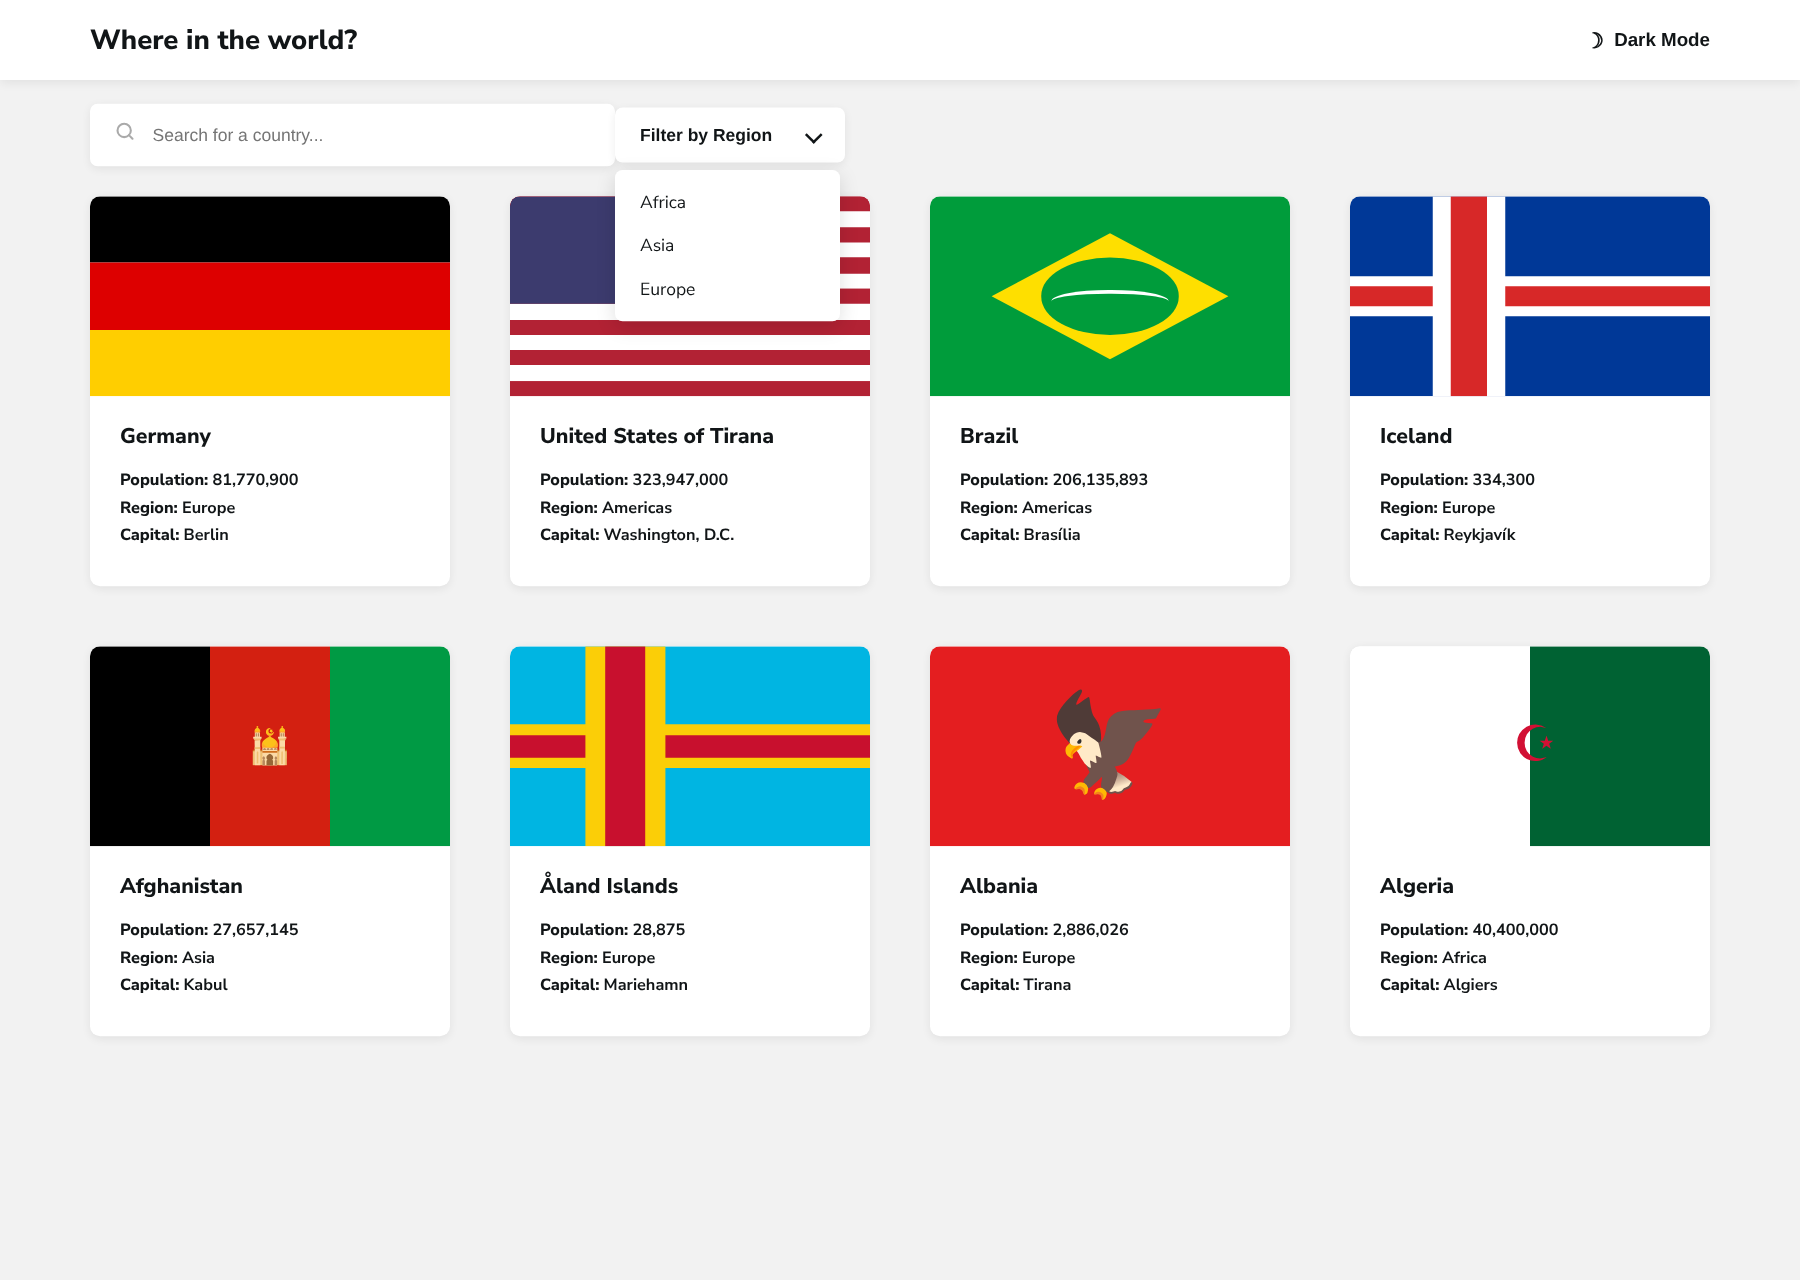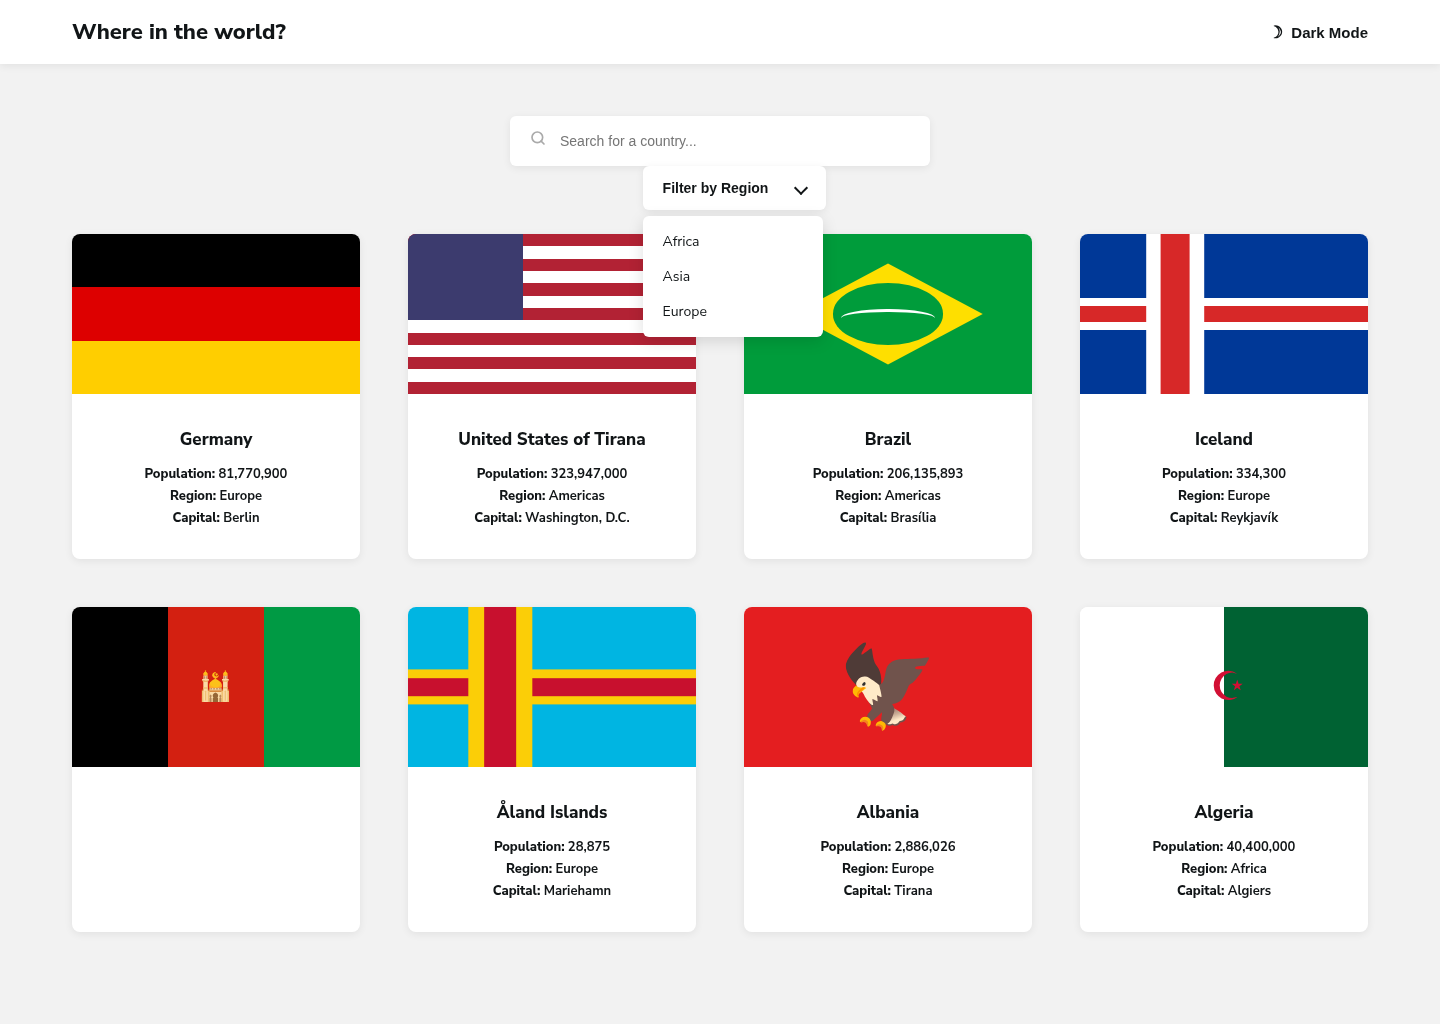--- a/index.html
+++ b/index.html
@@ -32,24 +32,23 @@
       font-size: 15px;
       font-weight: 600;
       cursor: pointer;
       background: none;
       border: none;
       color: #111517;
     }
     .controls {
       display: flex;
       align-items: center;
-      justify-content: flex-end;
-      padding: 52px 72px 24px;
-      position: relative;
-      flex-direction: column;
+      justify-content: flex-start;
+      padding: 19px 72px 24px;
+      position: relative;
     }
     .search-box {
       display: flex;
       align-items: center;
       background: #fff;
       border-radius: 6px;
       padding: 14px 20px;
       width: 420px;
       box-shadow: 0 2px 8px rgba(0,0,0,0.07);
       gap: 14px;
@@ -61,21 +60,20 @@
     .search-input {
       border: none;
       outline: none;
       font-size: 14px;
       color: #666;
       width: 100%;
       background: transparent;
     }
     .filter-wrapper {
       position: relative;
-      margin-left: 29px;
     }
     .filter-btn {
       background: #fff;
       border: none;
       border-radius: 6px;
       padding: 14px 20px;
       font-size: 14px;
       font-weight: 600;
       cursor: pointer;
       box-shadow: 0 2px 8px rgba(0,0,0,0.07);
@@ -114,22 +112,21 @@
       overflow: hidden;
       box-shadow: 0 2px 8px rgba(0,0,0,0.07);
       cursor: pointer;
     }
     .card-flag {
       width: 100%;
       height: 160px;
       overflow: hidden;
     }
     .card-info {
-      padding: 34px 24px 28px;
-      text-align: center;
+      padding: 21px 24px 28px;
     }
     .card-name {
       font-size: 17px;
       font-weight: 800;
       margin-bottom: 14px;
       color: #111517;
     }
     .card-detail {
       font-size: 13px;
       color: #111517;
@@ -492,20 +489,32 @@
     <div class="card">
       <div class="card-flag">
         <div class="flag-afghanistan">
         <div class="stripe-a"></div>
         <div class="stripe-b">
             <span class="emblem">🕌</span>
           </div>
         <div class="stripe-c"></div>
       </div>
       </div>
+      <div class="card-info">
+        <div class="card-name">Afghanistan</div>
+        <div class="card-detail">
+          <span>Population:</span> <span class="val">27,657,145</span>
+        </div>
+        <div class="card-detail">
+          <span>Region:</span> <span class="val">Asia</span>
+        </div>
+        <div class="card-detail">
+          <span>Capital:</span> <span class="val">Kabul</span>
+        </div>
+      </div>
     </div>
 
     <div class="card">
       <div class="card-flag">
         <div class="flag-aland">
         <div class="cross-h"></div>
         <div class="cross-h-inner"></div>
         <div class="cross-v"></div>
         <div class="cross-v-inner"></div>
       </div>

